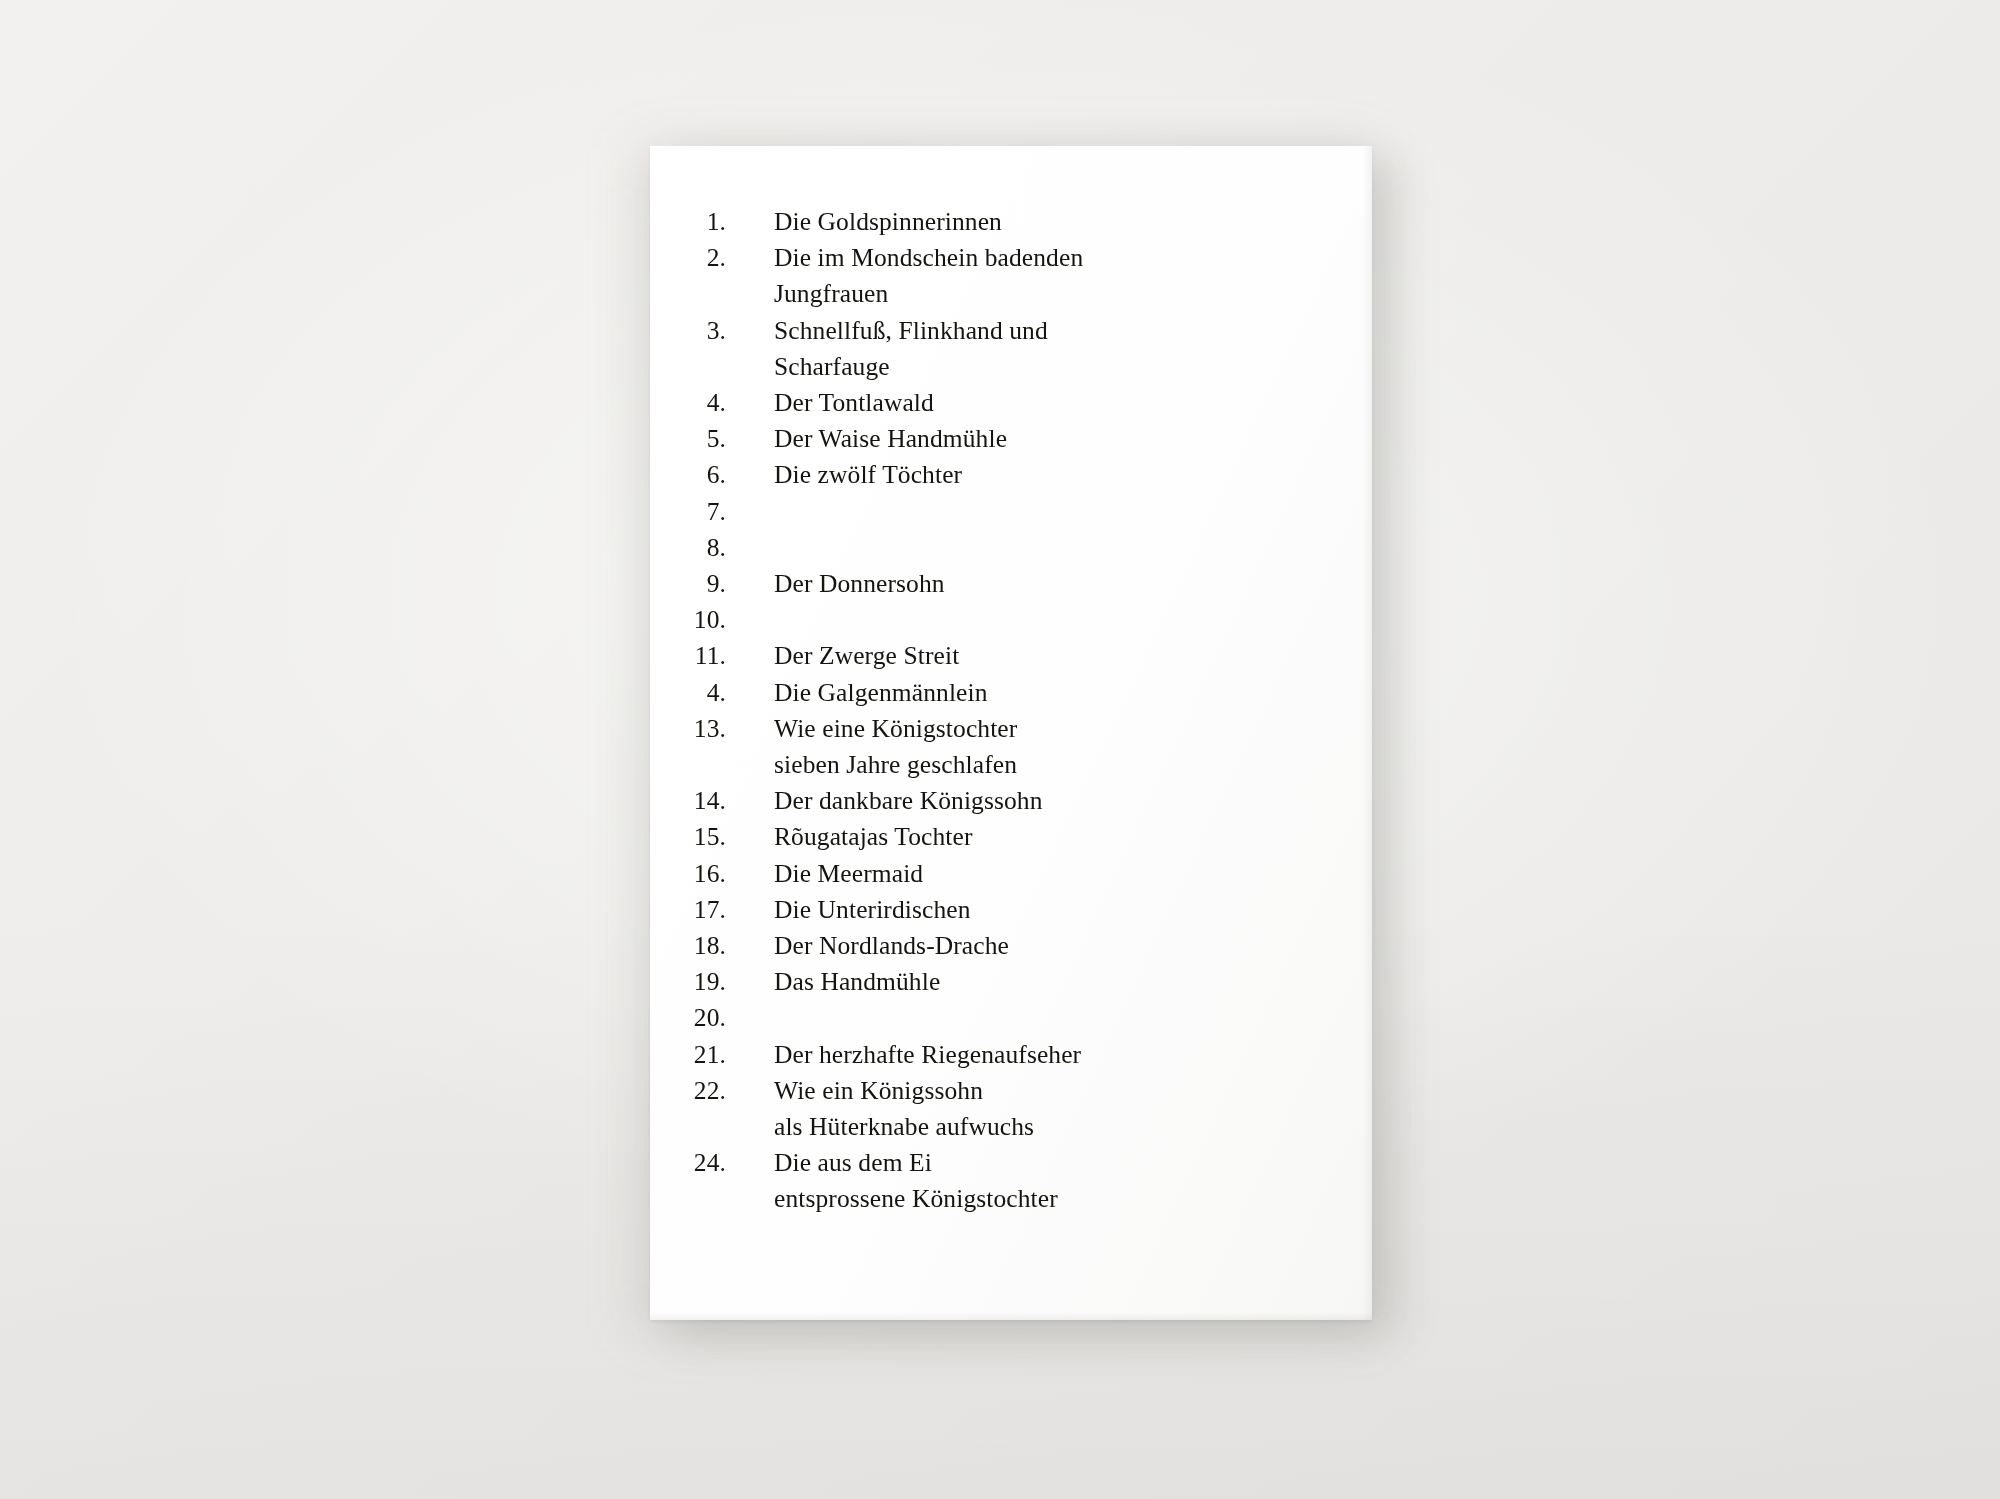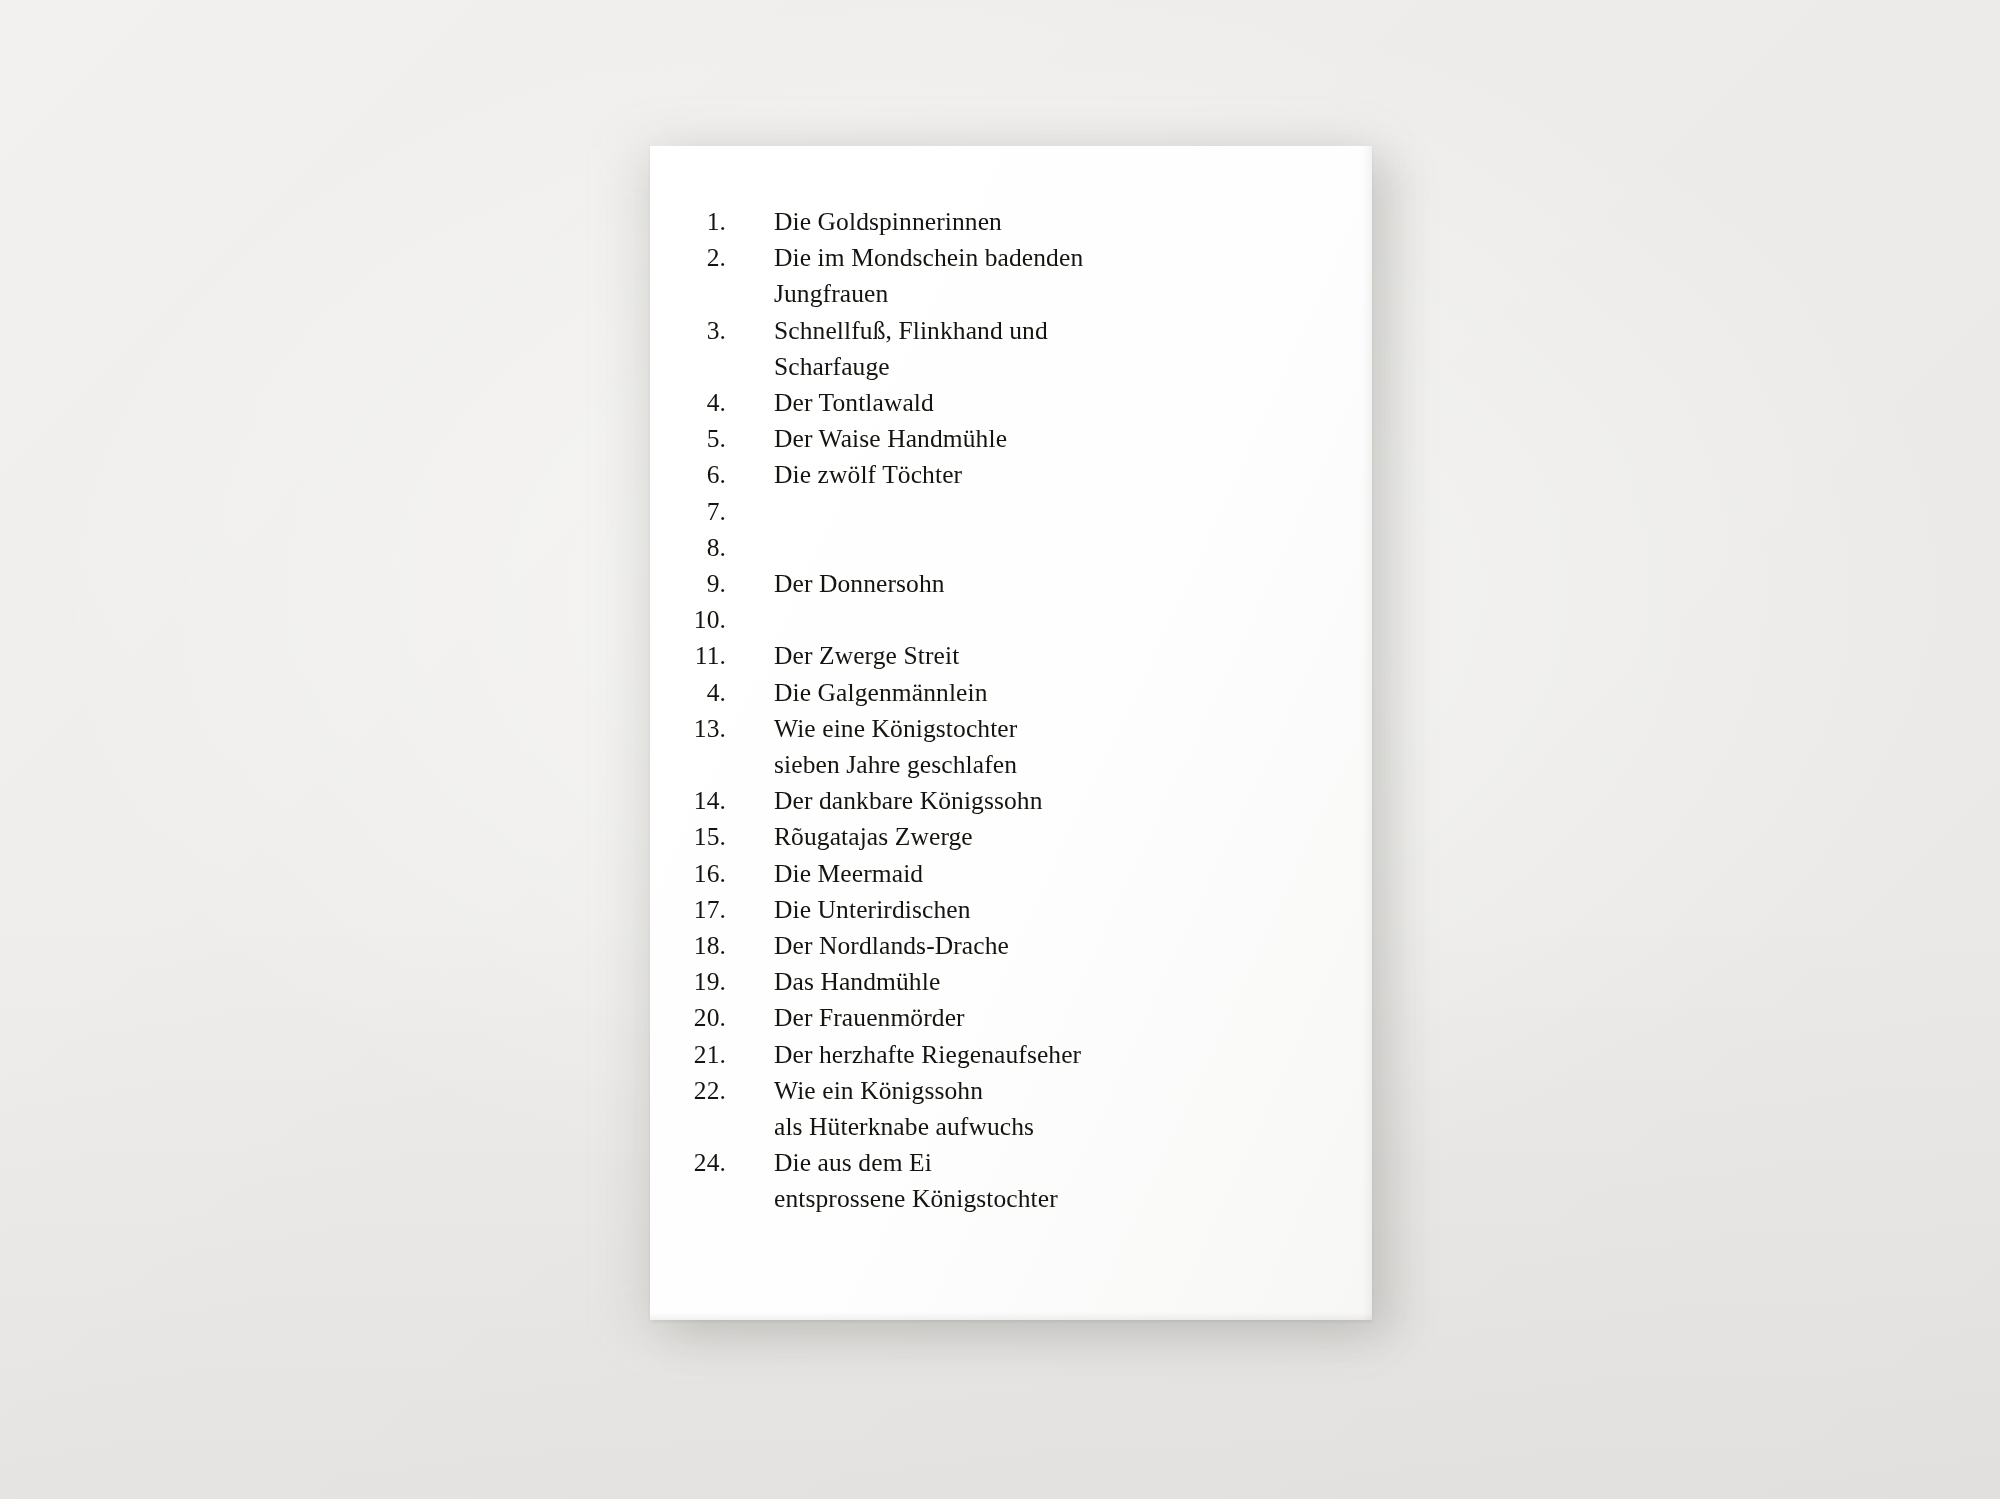--- a/index.html
+++ b/index.html
@@ -172,41 +172,40 @@
           <span class="toc-num">13.</span>
           <span class="toc-title">Wie eine Königstochter
 sieben Jahre geschlafen</span>
         </li>
         <li class="toc-item">
           <span class="toc-num">14.</span>
           <span class="toc-title">Der dankbare Königssohn</span>
         </li>
         <li class="toc-item">
           <span class="toc-num">15.</span>
-          <span class="toc-title">Rõugatajas Zwerge</span>
+          <span class="toc-title">Rõugatajas Tochter</span>
         </li>
         <li class="toc-item">
           <span class="toc-num">16.</span>
           <span class="toc-title">Die Meermaid</span>
         </li>
         <li class="toc-item">
           <span class="toc-num">17.</span>
           <span class="toc-title">Die Unterirdischen</span>
         </li>
         <li class="toc-item">
           <span class="toc-num">18.</span>
           <span class="toc-title">Der Nordlands-Drache</span>
         </li>
         <li class="toc-item">
           <span class="toc-num">19.</span>
           <span class="toc-title">Das Handmühle</span>
         </li>
         <li class="toc-item">
           <span class="toc-num">20.</span>
-          <span class="toc-title">Der Frauenmörder</span>
         </li>
         <li class="toc-item">
           <span class="toc-num">21.</span>
           <span class="toc-title">Der herzhafte Riegenaufseher</span>
         </li>
         <li class="toc-item">
           <span class="toc-num">22.</span>
           <span class="toc-title">Wie ein Königssohn
 als Hüterknabe aufwuchs</span>
         </li>

